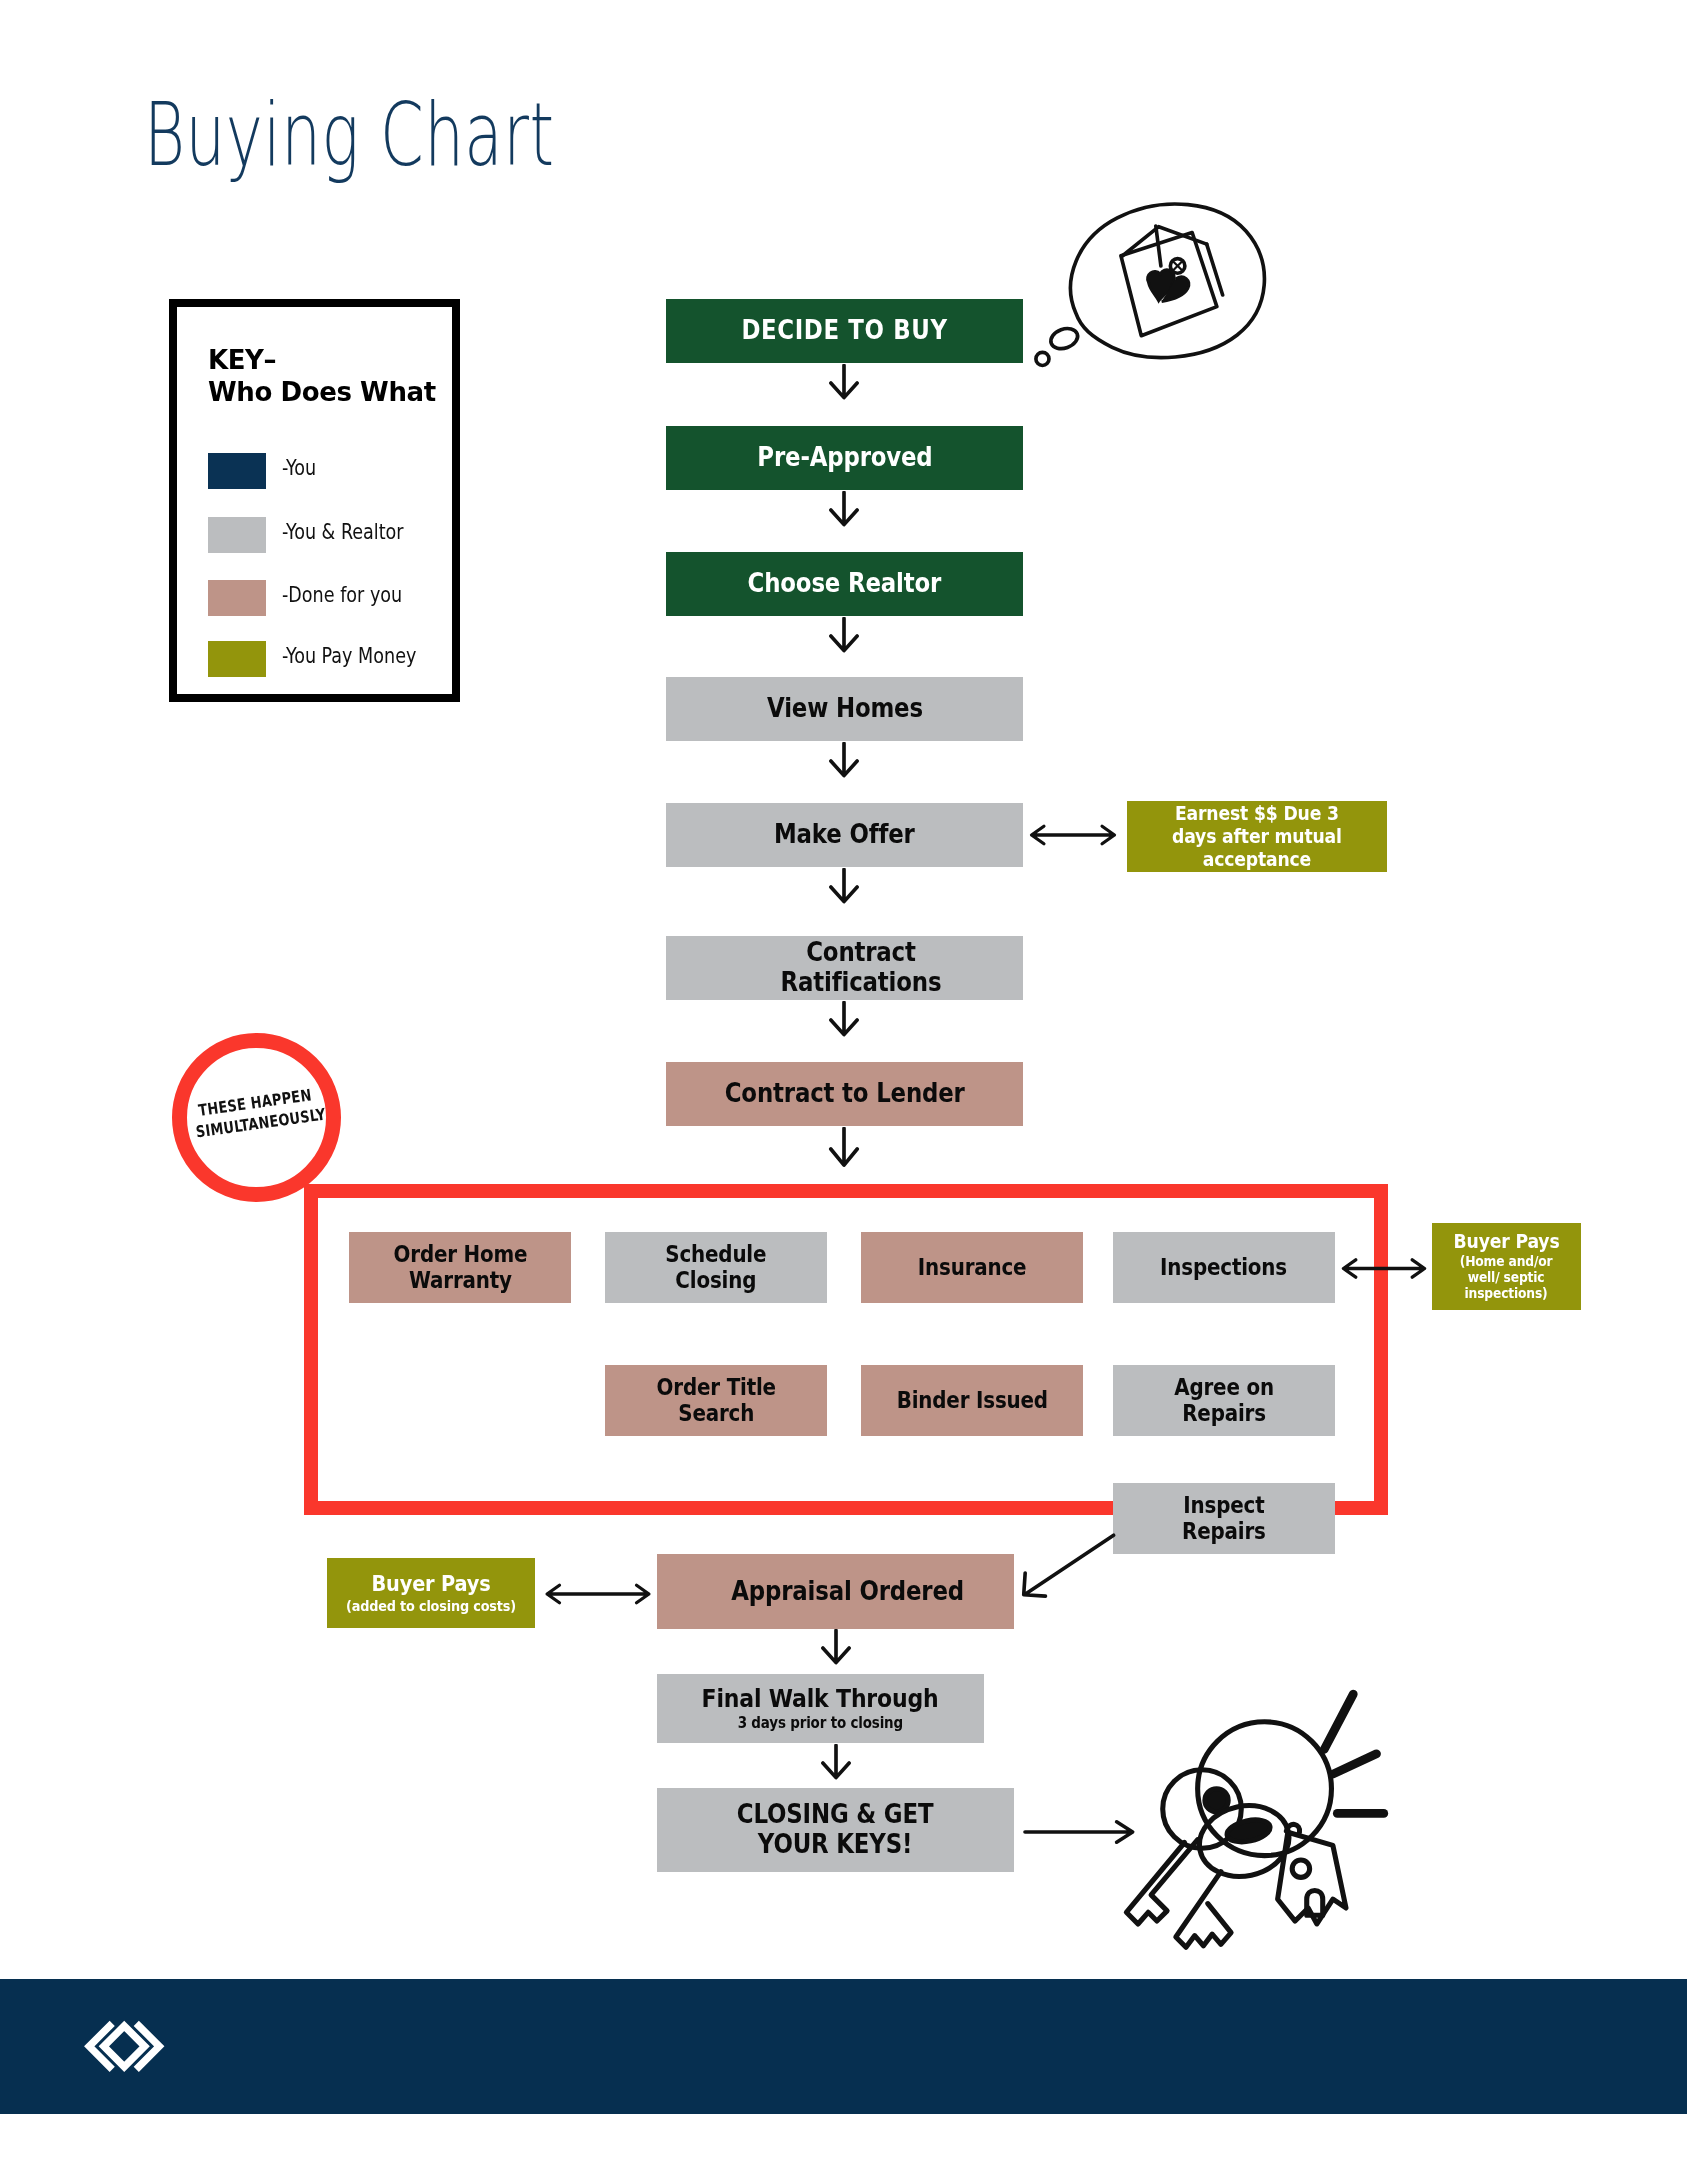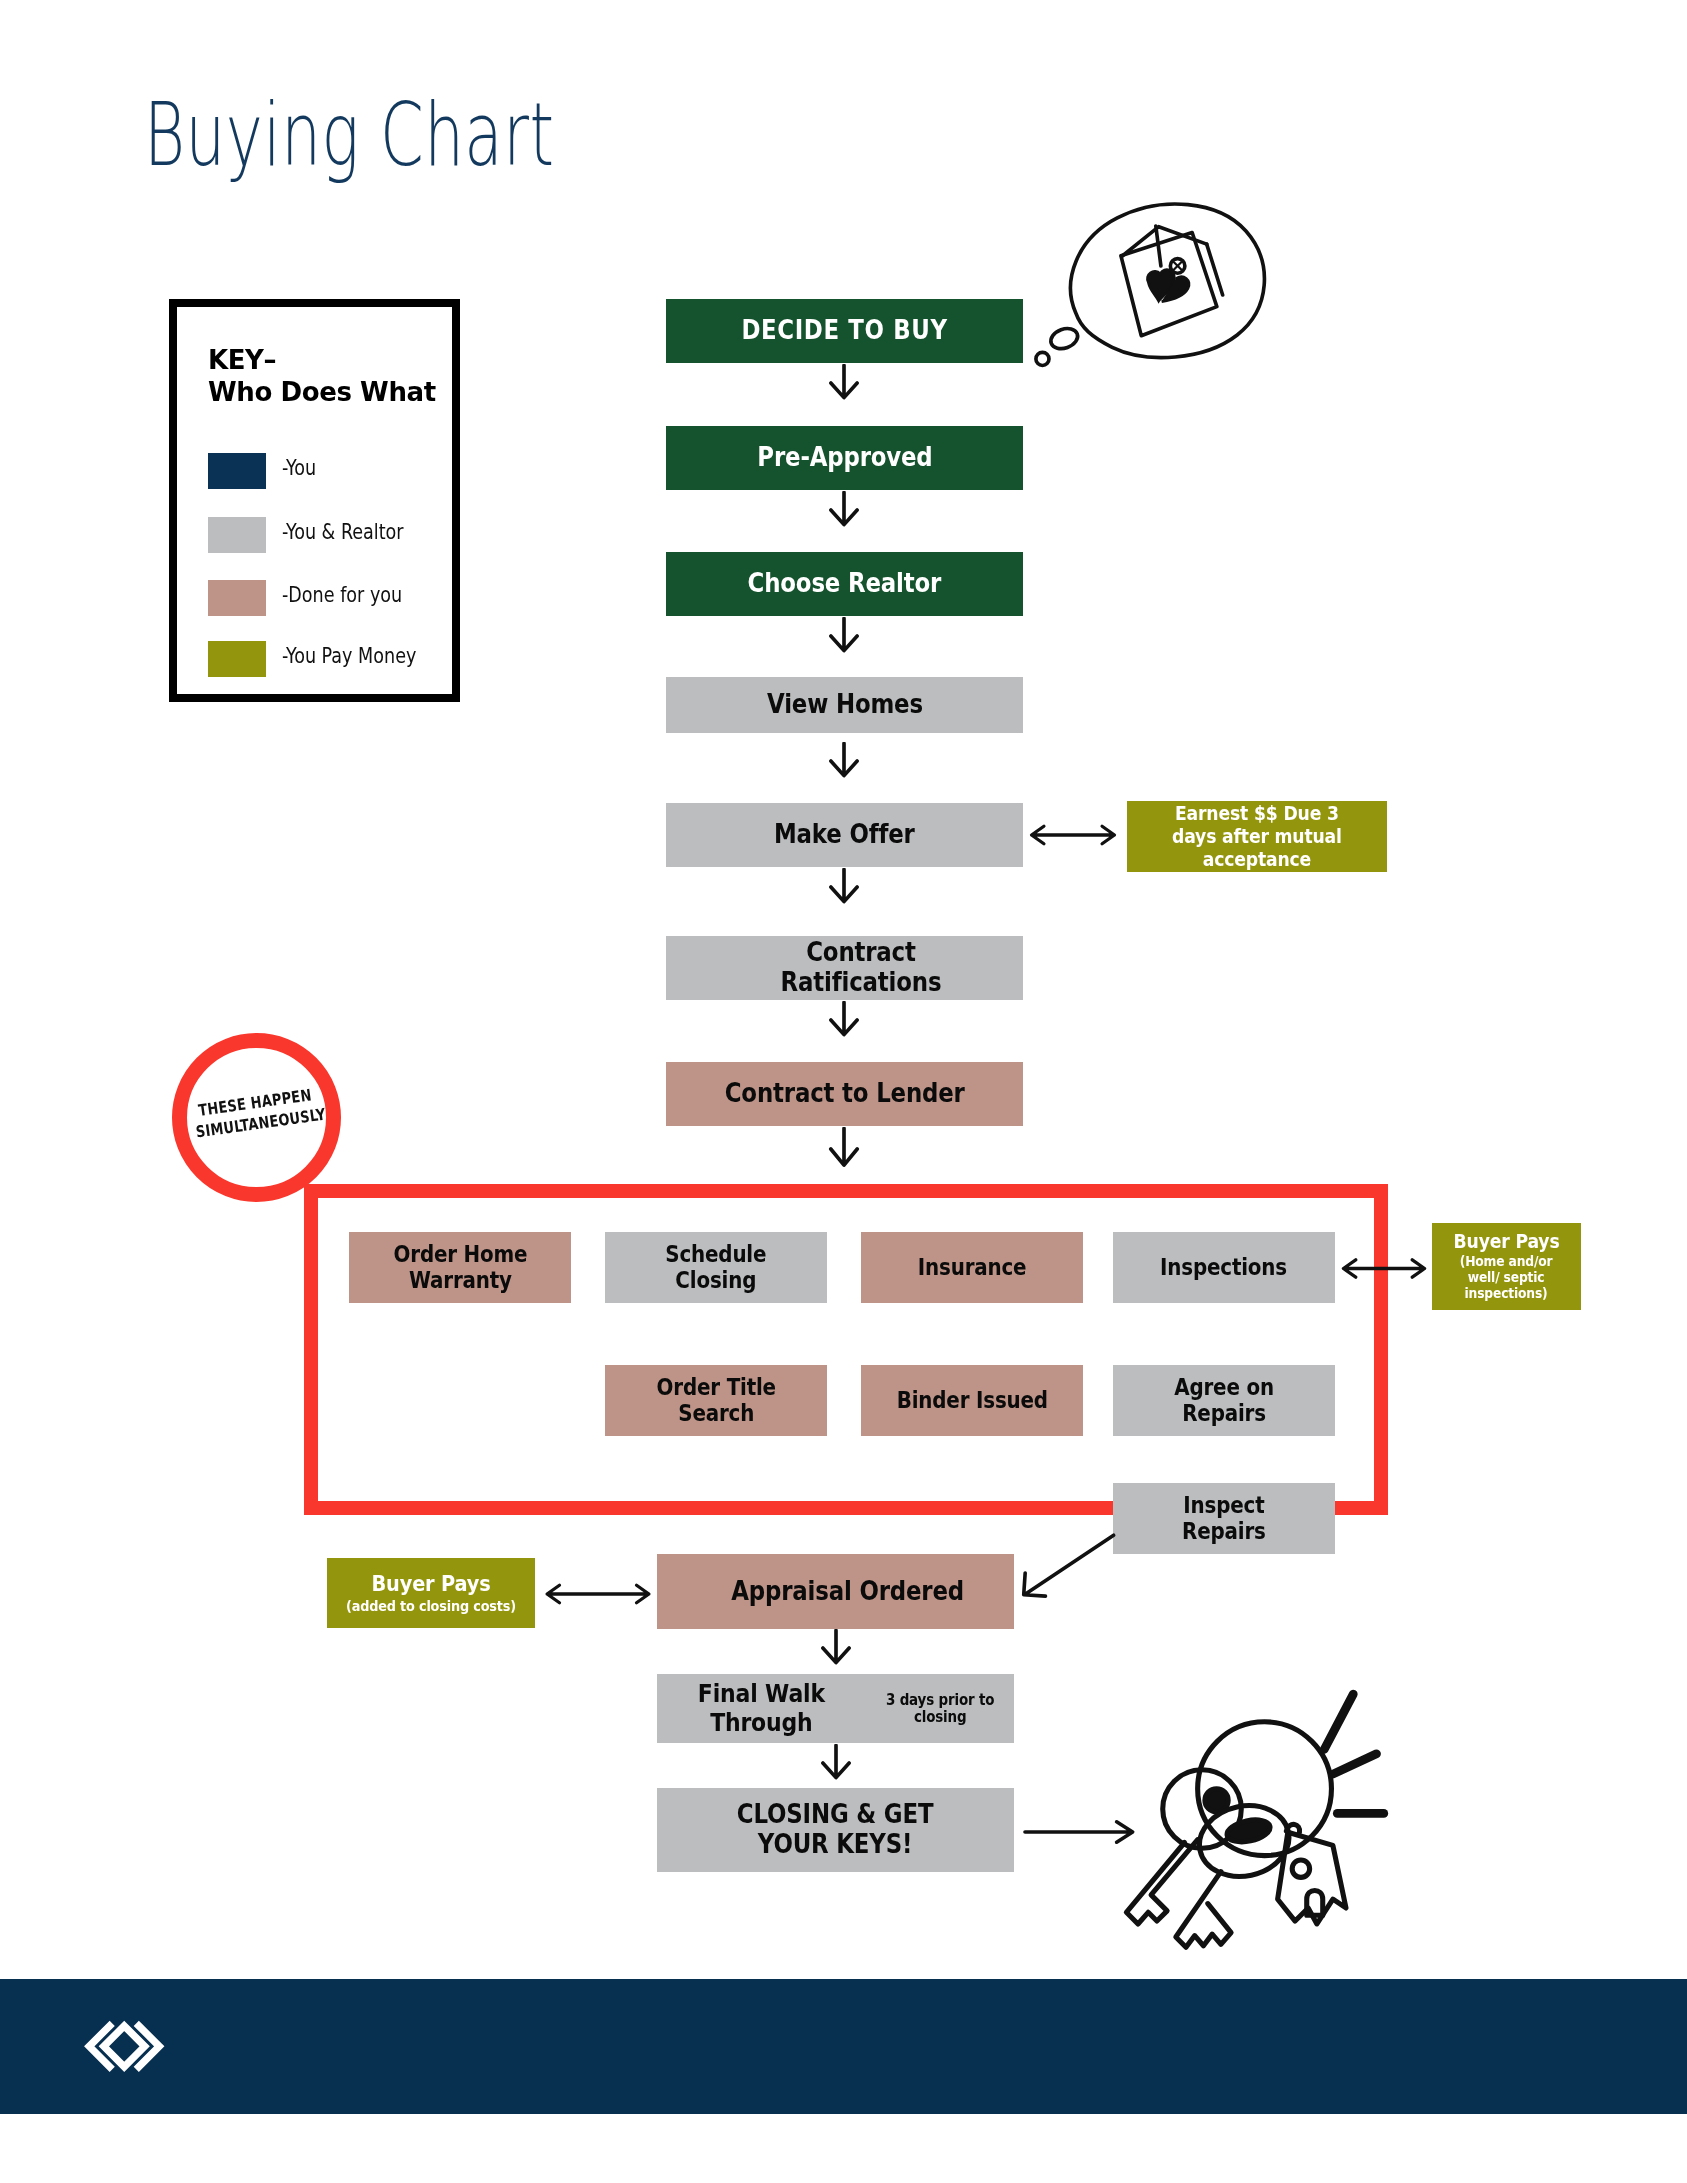--- a/index.html
+++ b/index.html
@@ -142,21 +142,21 @@
     <path d="M30 2 L30 44 M12 26 L30 46 L48 26" fill="none" stroke="#111" stroke-width="5" stroke-linecap="round" stroke-linejoin="round"></path>
   </svg>
 
   <div class="fbox navy" style="left:666px;top:552px;width:357px;height:64px;">
     <span class="t" style="font-size:26px;">Choose Realtor</span>
   </div>
   <svg class="arw" style="left:822px;top:617px;" width="44" height="38" viewBox="0 0 60 52">
     <path d="M30 2 L30 44 M12 26 L30 46 L48 26" fill="none" stroke="#111" stroke-width="5" stroke-linecap="round" stroke-linejoin="round"></path>
   </svg>
 
-  <div class="fbox gray" style="left:666px;top:677px;width:357px;height:56px;">
+  <div class="fbox gray" style="left:666px;top:677px;width:357px;height:64px;">
     <span class="t" style="font-size:26px;">View Homes</span>
   </div>
   <svg class="arw" style="left:822px;top:742px;" width="44" height="38" viewBox="0 0 60 52">
     <path d="M30 2 L30 44 M12 26 L30 46 L48 26" fill="none" stroke="#111" stroke-width="5" stroke-linecap="round" stroke-linejoin="round"></path>
   </svg>
 
   <div class="fbox gray" style="left:666px;top:803px;width:357px;height:64px;justify-content:center;">
     <span class="t" style="font-size:26px;">Make Offer</span>
   </div>
 
@@ -246,21 +246,21 @@
     <path d="M18 22 L152 22 M32 10 L15 22 L32 34 M138 10 L155 22 L138 34" fill="none" stroke="#111" stroke-width="4.5" stroke-linecap="round" stroke-linejoin="round"></path>
   </svg>
 
   <div class="fbox rose" style="left:657px;top:1554px;width:357px;height:75px;padding-left:24px;">
     <span class="t" style="font-size:26px;">Appraisal Ordered</span>
   </div>
   <svg class="arw" style="left:814px;top:1629px;" width="44" height="38" viewBox="0 0 60 52">
     <path d="M30 2 L30 44 M12 26 L30 46 L48 26" fill="none" stroke="#111" stroke-width="5" stroke-linecap="round" stroke-linejoin="round"></path>
   </svg>
 
-  <div class="fbox gray" style="left:657px;top:1674px;width:357px;height:69px;flex-direction:row;">
+  <div class="fbox gray" style="left:657px;top:1674px;width:327px;height:69px;flex-direction:column;">
     <span class="t" style="font-size:25px;">Final Walk Through</span>
     <span class="t" style="font-size:15.3px;font-weight:700;margin-top:1.5px;">3 days prior to closing</span>
   </div>
   <svg class="arw" style="left:814px;top:1744px;" width="44" height="38" viewBox="0 0 60 52">
     <path d="M30 2 L30 44 M12 26 L30 46 L48 26" fill="none" stroke="#111" stroke-width="5" stroke-linecap="round" stroke-linejoin="round"></path>
   </svg>
 
   <div class="fbox gray" style="left:657px;top:1788px;width:357px;height:84px;">
     <span class="t" style="font-size:26px;">CLOSING &amp; GET
 YOUR KEYS!</span>

